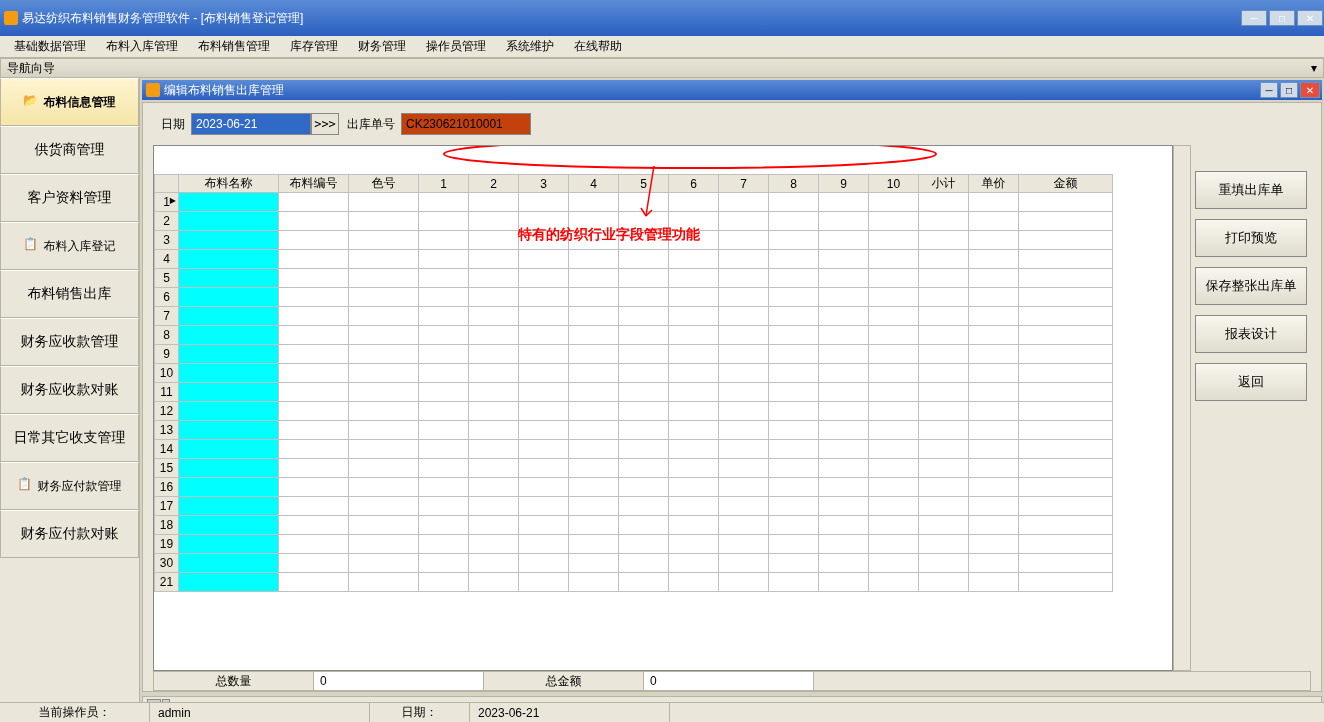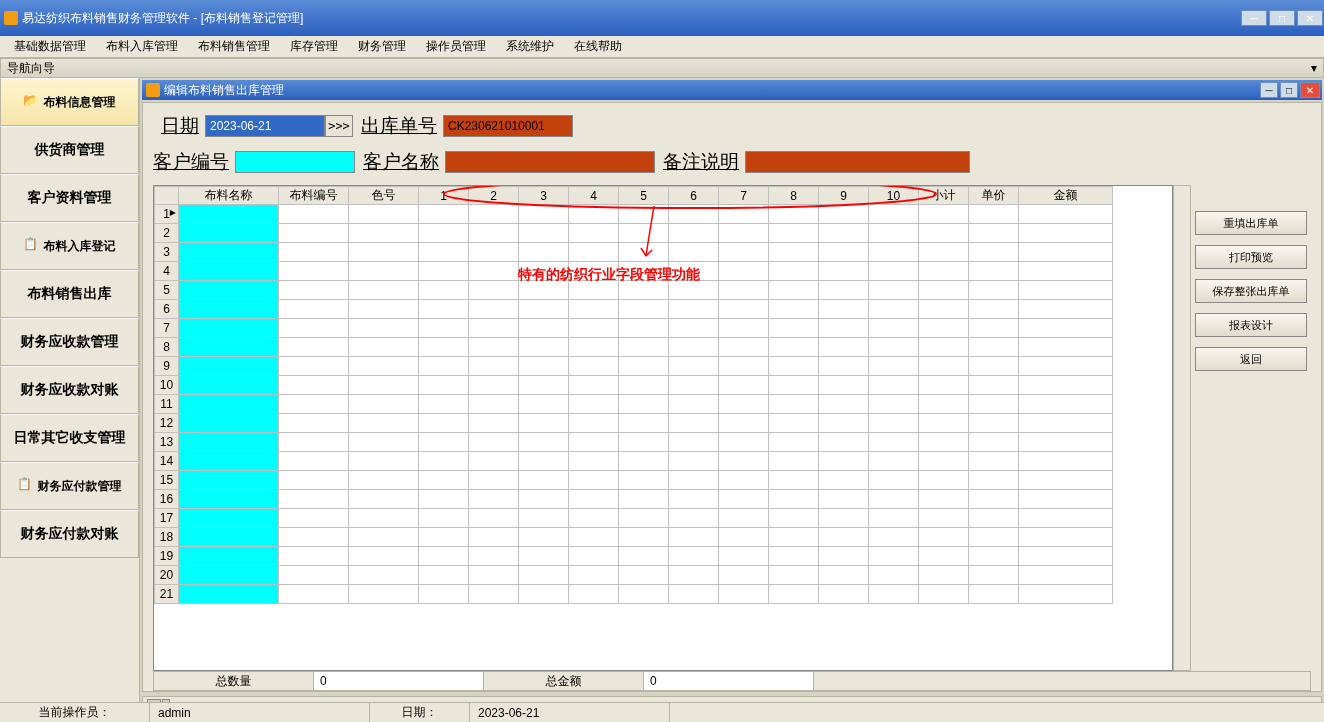--- a/index.html
+++ b/index.html
@@ -12,70 +12,70 @@
 .winbtn { width: 26px; height: 16px; margin: 2px 1px; background: #d0dbe8; border: 1px solid #6b8fc0; display: flex; align-items: center; justify-content: center; font-size: 10px; cursor: pointer; }
 
 .menubar { height: 22px; background: #eae7da; display: flex; align-items: center; padding-left: 4px; border-bottom: 1px solid #b8b4a2; }
 .menuitem { padding: 3px 10px; cursor: pointer; }
 
 .dock-header { height: 20px; background: linear-gradient(#e8e5d8, #d6d3c4); border: 1px solid #b8b4a2; display: flex; align-items: center; padding-left: 6px; font-size: 12px; }
 
 .main-area { display: flex; height: 640px; }
 
 .sidebar { width: 140px; background: #eae7da; border-right: 1px solid #b8b4a2; display: flex; flex-direction: column; }
-.sidebtn { height: 48px; margin: 0; background: #eae7da; border: 1px solid #b8b4a2; border-top: 1px solid #fff; display: flex; align-items: center; justify-content: center; font-size: 14px; cursor: pointer; font-weight: bold; }
+.sidebtn { height: 48px; margin: 0; background: #eae7da; border: 1px solid #b8b4a2; border-top: 1px solid #fff; display: flex; align-items: center; justify-content: center; font-size: 14px; cursor: pointer; font-weight: normal; }
 .sidebtn:first-child { background: linear-gradient(#fff4d0, #f5e5a8); font-weight: bold; }
 .sidebtn .sic { width: 18px; height: 18px; margin-right: 2px; display: inline-block; }
 
 .content { flex: 1; display: flex; flex-direction: column; background: #d6d3c4; position: relative; }
 
 .dialogbar { height: 20px; margin: 2px 2px 0 2px; background: linear-gradient(#5a8cd6, #2a5fc0); color: #fff; display: flex; align-items: center; padding-left: 4px; }
 .dialogbar .dicon { width: 14px; height: 14px; background: #f39c12; margin-right: 4px; border-radius: 2px; }
 .dialogbar .dtitle { flex: 1; }
 .dwinbtn { width: 18px; height: 16px; margin-right: 2px; background: #d0dbe8; border: 1px solid #6b8fc0; display: flex; align-items: center; justify-content: center; font-size: 10px; cursor: pointer; color: #000; }
 .dwinbtn.close { background: #e74c3c; color: #fff; width: 20px; }
 
 .form-area { margin: 2px; background: #eae7da; border: 1px solid #b8b4a2; padding: 10px 10px 0 10px; flex: 1; display: flex; flex-direction: column; position: relative; }
 
 .form-row { display: flex; align-items: center; margin-bottom: 10px; }
-.flabel { margin-right: 6px; margin-left: 8px; font-size: 19px; text-decoration: underline; }
+.flabel { margin-right: 6px; margin-left: 8px; font-size: 12px; }
 .finput { height: 22px; border: 1px solid #888; padding: 2px 4px; background: #c2410c; }
 .finput.date { width: 120px; background: #fff; color: #000; }
 .finput.date::selection { background: #3169c6; color: #fff; }
 .finput.sel { background: #3169c6; color: #fff; }
 .datebtn { width: 28px; height: 22px; border: 1px solid #888; background: #e8e5d8; cursor: pointer; font-family: monospace; }
 .finput.cyan { background: #00ffff; width: 120px; }
 .finput.docno { width: 130px; }
 .finput.name { width: 210px; }
 .finput.remark { width: 225px; }
 
 .table-area { flex: 1; display: flex; overflow: hidden; position: relative; }
 .grid-wrap { flex: 1; overflow: hidden; position: relative; background: #fff; border: 1px solid #888; }
-.grid { border-collapse: collapse; }
+.grid { border-collapse: collapse; margin-top: 28px; }
 .grid th, .grid td { border: 1px solid #c0c0c0; font-size: 12px; text-align: center; }
 .grid th { background: #eae7da; height: 18px; font-weight: normal; }
 .grid td { height: 19px; background: #fff; }
 .grid .rh { background: #eae7da; width: 24px; text-align: center; position: sticky; left: 0; }
 .grid td.cyan { background: #00ffff; }
 .grid .w-name { width: 100px; }
 .grid .w-code { width: 70px; }
 .grid .w-color { width: 70px; }
 .grid .w-n { width: 50px; }
 .grid .w-sub { width: 50px; }
 .grid .w-price { width: 50px; }
 .grid .w-amt { width: 94px; }
 .grid .rowptr { position: relative; }
 .grid .rowptr::after { content: "▶"; color: #000; font-size: 8px; position: absolute; right: 2px; top: 3px; }
 .annotation-text { position: absolute; color: #f00; font-weight: bold; font-size: 14px; pointer-events: none; padding-left: 24px; }
 .annotation-arrow { position: absolute; pointer-events: none; }
 
 .vscroll { width: 18px; background: #eae7da; border: 1px solid #b8b4a2; }
 
 .action-col { width: 120px; display: flex; flex-direction: column; padding: 6px 4px; gap: 10px; margin-top: 20px; }
-.actbtn { height: 24px; background: linear-gradient(#f8f6ee, #e0ddce); border: 1px solid #888; cursor: pointer; font-size: 11px; }
+.actbtn { height: 38px; background: linear-gradient(#f8f6ee, #e0ddce); border: 1px solid #888; cursor: pointer; font-size: 13px; }
 
 .totals-row { display: flex; height: 20px; background: #eae7da; border: 1px solid #b8b4a2; margin-top: 0; }
 .totals-row .tcell { border-right: 1px solid #b8b4a2; display: flex; align-items: center; padding: 0 6px; }
 .totals-row .tlabel { width: 160px; justify-content: center; }
 .totals-row .tval { width: 170px; background: #fff; }
 
 .hscroll-area { height: 20px; margin: 2px; background: #eae7da; border: 1px solid #b8b4a2; display: flex; align-items: center; padding-left: 4px; }
 .hscroll-area .arrow { width: 14px; height: 14px; border: 1px solid #888; background: #d0d0d0; display: flex; align-items: center; justify-content: center; font-size: 8px; margin-right: 1px; cursor: pointer; }
 
 .statusbar { position: absolute; bottom: 0; left: 0; right: 0; height: 20px; background: #eae7da; border-top: 1px solid #b8b4a2; display: flex; align-items: center; }
@@ -148,28 +148,20 @@
     <div class="form-area">
 
       <div class="form-row">
         <span class="flabel">日期</span>
         <input class="finput date sel" value="2023-06-21" style="">
         <button class="datebtn">&gt;&gt;&gt;</button>
         <span class="flabel">出库单号</span>
         <input class="finput docno" value="CK230621010001" style="">
       </div>
 
-      <div class="form-row">
-        <span class="flabel" style="margin-left:0">客户编号</span>
-        <input class="finput cyan" value="" style="">
-        <span class="flabel">客户名称</span>
-        <input class="finput name" value="" style="">
-        <span class="flabel">备注说明</span>
-        <input class="finput remark" value="" style="">
-      </div>
 
       <div class="table-area">
         <div class="grid-wrap" style="position:relative">
           <table class="grid" id="grid">
               <tbody>
                 <tr>
                   <th class="rh"></th>
                   <th class="w-name">布料名称</th>
                   <th class="w-code">布料编号</th>
                   <th class="w-color">色号</th>
@@ -542,21 +534,21 @@
                   <td class="w-n"></td>
                   <td class="w-n"></td>
                   <td class="w-n"></td>
                   <td class="w-n"></td>
                   <td class="w-n"></td>
                   <td class="w-sub"></td>
                   <td class="w-price"></td>
                   <td class="w-amt"></td>
                 </tr>
                 <tr>
-                  <td class="rh">20</td>
+                  <td class="rh">30</td>
                   <td class="w-name cyan"></td>
                   <td class="w-code"></td>
                   <td class="w-color"></td>
                   <td class="w-n"></td>
                   <td class="w-n"></td>
                   <td class="w-n"></td>
                   <td class="w-n"></td>
                   <td class="w-n"></td>
                   <td class="w-n"></td>
                   <td class="w-n"></td>

